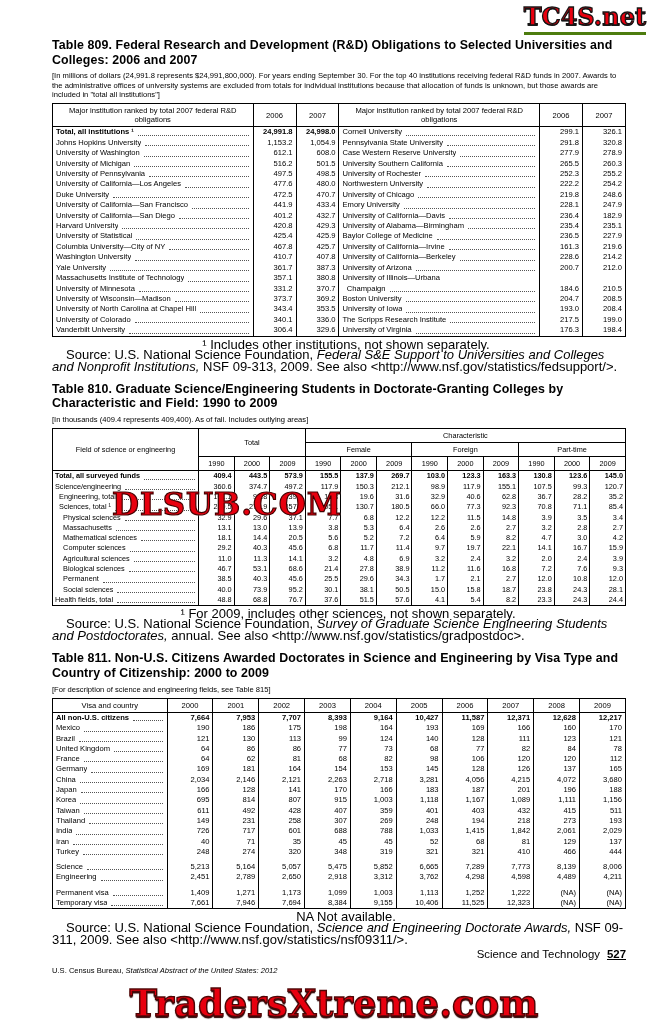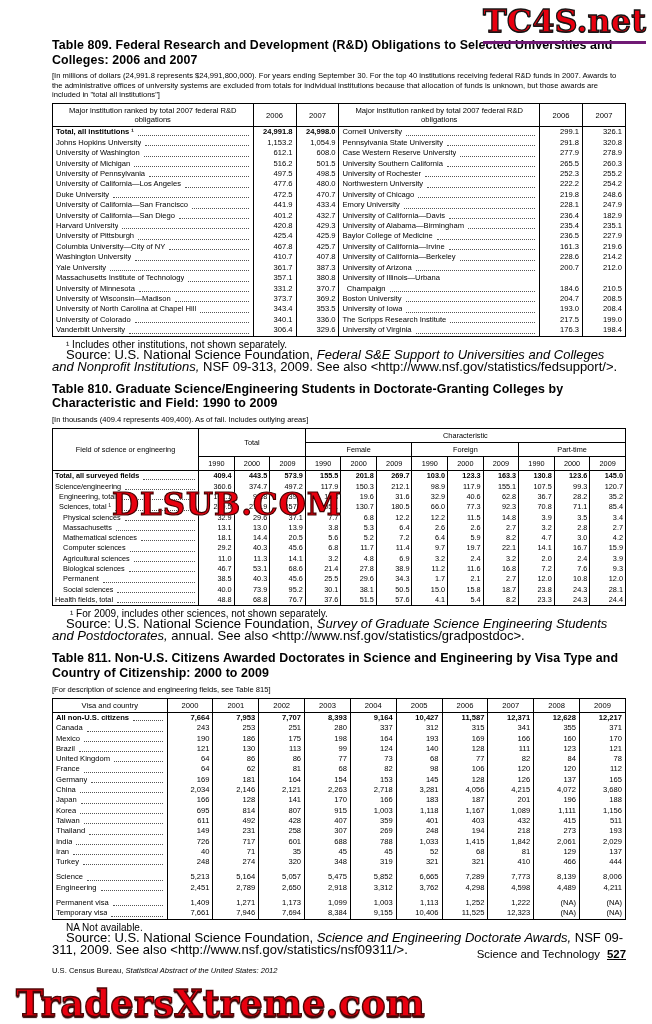--- a/index.html
+++ b/index.html
@@ -5,21 +5,21 @@
   * { margin:0; padding:0; box-sizing:border-box; }
   html,body { background:#fff; }
   body {
     width:652px; height:1024px; position:relative; overflow:hidden;
     font-family:"Liberation Sans", sans-serif; color:#000;
   }
   .page { padding:38px 26px 0 52px; }
 
   .tbl-title { font-size:12.4px; font-weight:bold; line-height:14.6px; letter-spacing:.1px; margin-bottom:4px; }
   .bracket-note { font-size:7.6px; line-height:9.4px; margin-bottom:4px; }
-  .footnote { font-size:10px; line-height:9.2px; margin-top:3px; padding-left:14px; }
+  .footnote { font-size:13px; line-height:9.2px; margin-top:3px; padding-left:14px;text-align:center; }
   .source { font-size:13px; line-height:12px; text-indent:14px; }
   section { margin-bottom:9px; }
 
   table.dtable { border-collapse:collapse; width:100%; table-layout:fixed; border:1px solid #000; }
   .dtable th {
     font-weight:normal; font-size:7.6px; line-height:9px; text-align:center;
     vertical-align:middle; border:1px solid #000; padding:2px 1px;
   }
   .dtable td { font-size:7.6px; line-height:10.4px; vertical-align:bottom; padding:0 3px; border-left:1px solid #000; }
   .dtable td:first-child { border-left:none; }
@@ -33,25 +33,25 @@
   .cw { display:flex; align-items:flex-end; }
   .lbl { white-space:pre; overflow:hidden; }
   .dots { flex:1 1 auto; min-width:3px; border-bottom:1px dotted #555; margin:0 1px 2px 4px; }
 
   .runhead { position:absolute; top:948px; right:26px; font-size:11.4px; }
   .runhead .pgnum { font-weight:bold; margin-left:7px;text-decoration:underline; }
   .credit { position:absolute; top:966px; left:52px; font-size:7.6px; }
 
   .wm { position:absolute; font-weight:bold; color:#e8000f; z-index:5;
         font-family:"DejaVu Serif", serif; white-space:nowrap; }
-  .wm-top { top:2px; right:6px; font-size:32px; -webkit-text-stroke:1.3px #151515;
-            text-shadow:0 1px 0 #222; border-bottom:3px solid #701a75; padding-bottom:1px;text-align:center; }
+  .wm-top { top:2px; right:6px; font-size:24px; -webkit-text-stroke:1.3px #151515;
+            text-shadow:0 1px 0 #222; border-bottom:3px solid #4d7c0f; padding-bottom:1px;text-align:center; }
   .wm-mid { top:486px; left:112px; font-size:31px; letter-spacing:1px;
             -webkit-text-stroke:1.2px #420000; text-shadow:0 0 2px #fff; }
-  .wm-bottom { top:981px; left:16px; right:0; font-size:37px;
+  .wm-bottom { top:981px; left:16px; right:0; text-align:center; font-size:37px;
                -webkit-text-stroke:1.4px #4d0606; text-shadow:0 2px 1px #2a0303; }
 </style>
 </head>
 <body>
 
 <div class="page">
 
   <section>
     <h2 class="tbl-title">Table 809. Federal Research and Development (R&amp;D) Obligations to Selected Universities and Colleges: 2006 and 2007</h2>
     <p class="bracket-note">[In millions of dollars (24,991.8 represents $24,991,800,000). For years ending September 30. For the top 40 institutions receiving federal R&amp;D funds in 2007. Awards to the administrative offices of university systems are excluded from totals for individual institutions because that allocation of funds is unknown, but those awards are included in "total all institutions"]</p>
@@ -251,21 +251,21 @@
                 <span class="lbl">University of Alabama—Birmingham</span>
                 <span class="dots"></span>
               </div>
             </td>
             <td class="num">235.4</td>
             <td class="num">235.1</td>
           </tr>
           <tr>
             <td class="name">
               <div class="cw">
-                <span class="lbl">University of Pittsburgh</span>
+                <span class="lbl">University of Statistical</span>
                 <span class="dots"></span>
               </div>
             </td>
             <td class="num">425.4</td>
             <td class="num">425.9</td>
             <td class="name">
               <div class="cw">
                 <span class="lbl">Baylor College of Medicine</span>
                 <span class="dots"></span>
               </div>
@@ -470,29 +470,29 @@
           <th>2009</th>
           <th>1990</th>
           <th>2000</th>
           <th>2009</th>
         </tr>
       </thead>
       <tbody>
           <tr class="b">
             <td class="name">
               <div class="cw">
-                <span class="lbl">Total, all surveyed fields</span>
+                <span class="lbl">Total, all surveyed funds</span>
                 <span class="dots"></span>
               </div>
             </td>
             <td class="num">409.4</td>
             <td class="num">443.5</td>
             <td class="num">573.9</td>
             <td class="num">155.5</td>
-            <td class="num">201.8</td>
+            <td class="num">137.9</td>
             <td class="num">269.7</td>
             <td class="num">103.0</td>
             <td class="num">123.3</td>
             <td class="num">163.3</td>
             <td class="num">130.8</td>
             <td class="num">123.6</td>
             <td class="num">145.0</td>
           </tr>
           <tr>
             <td class="name">
@@ -777,38 +777,20 @@
             <td class="num">9,164</td>
             <td class="num">10,427</td>
             <td class="num">11,587</td>
             <td class="num">12,371</td>
             <td class="num">12,628</td>
             <td class="num">12,217</td>
           </tr>
           <tr>
             <td class="name">
               <div class="cw">
-                <span class="lbl">Canada</span>
-                <span class="dots"></span>
-              </div>
-            </td>
-            <td class="num">243</td>
-            <td class="num">253</td>
-            <td class="num">251</td>
-            <td class="num">280</td>
-            <td class="num">337</td>
-            <td class="num">312</td>
-            <td class="num">315</td>
-            <td class="num">341</td>
-            <td class="num">355</td>
-            <td class="num">371</td>
-          </tr>
-          <tr>
-            <td class="name">
-              <div class="cw">
                 <span class="lbl">Mexico</span>
                 <span class="dots"></span>
               </div>
             </td>
             <td class="num">190</td>
             <td class="num">186</td>
             <td class="num">175</td>
             <td class="num">198</td>
             <td class="num">164</td>
             <td class="num">193</td>

